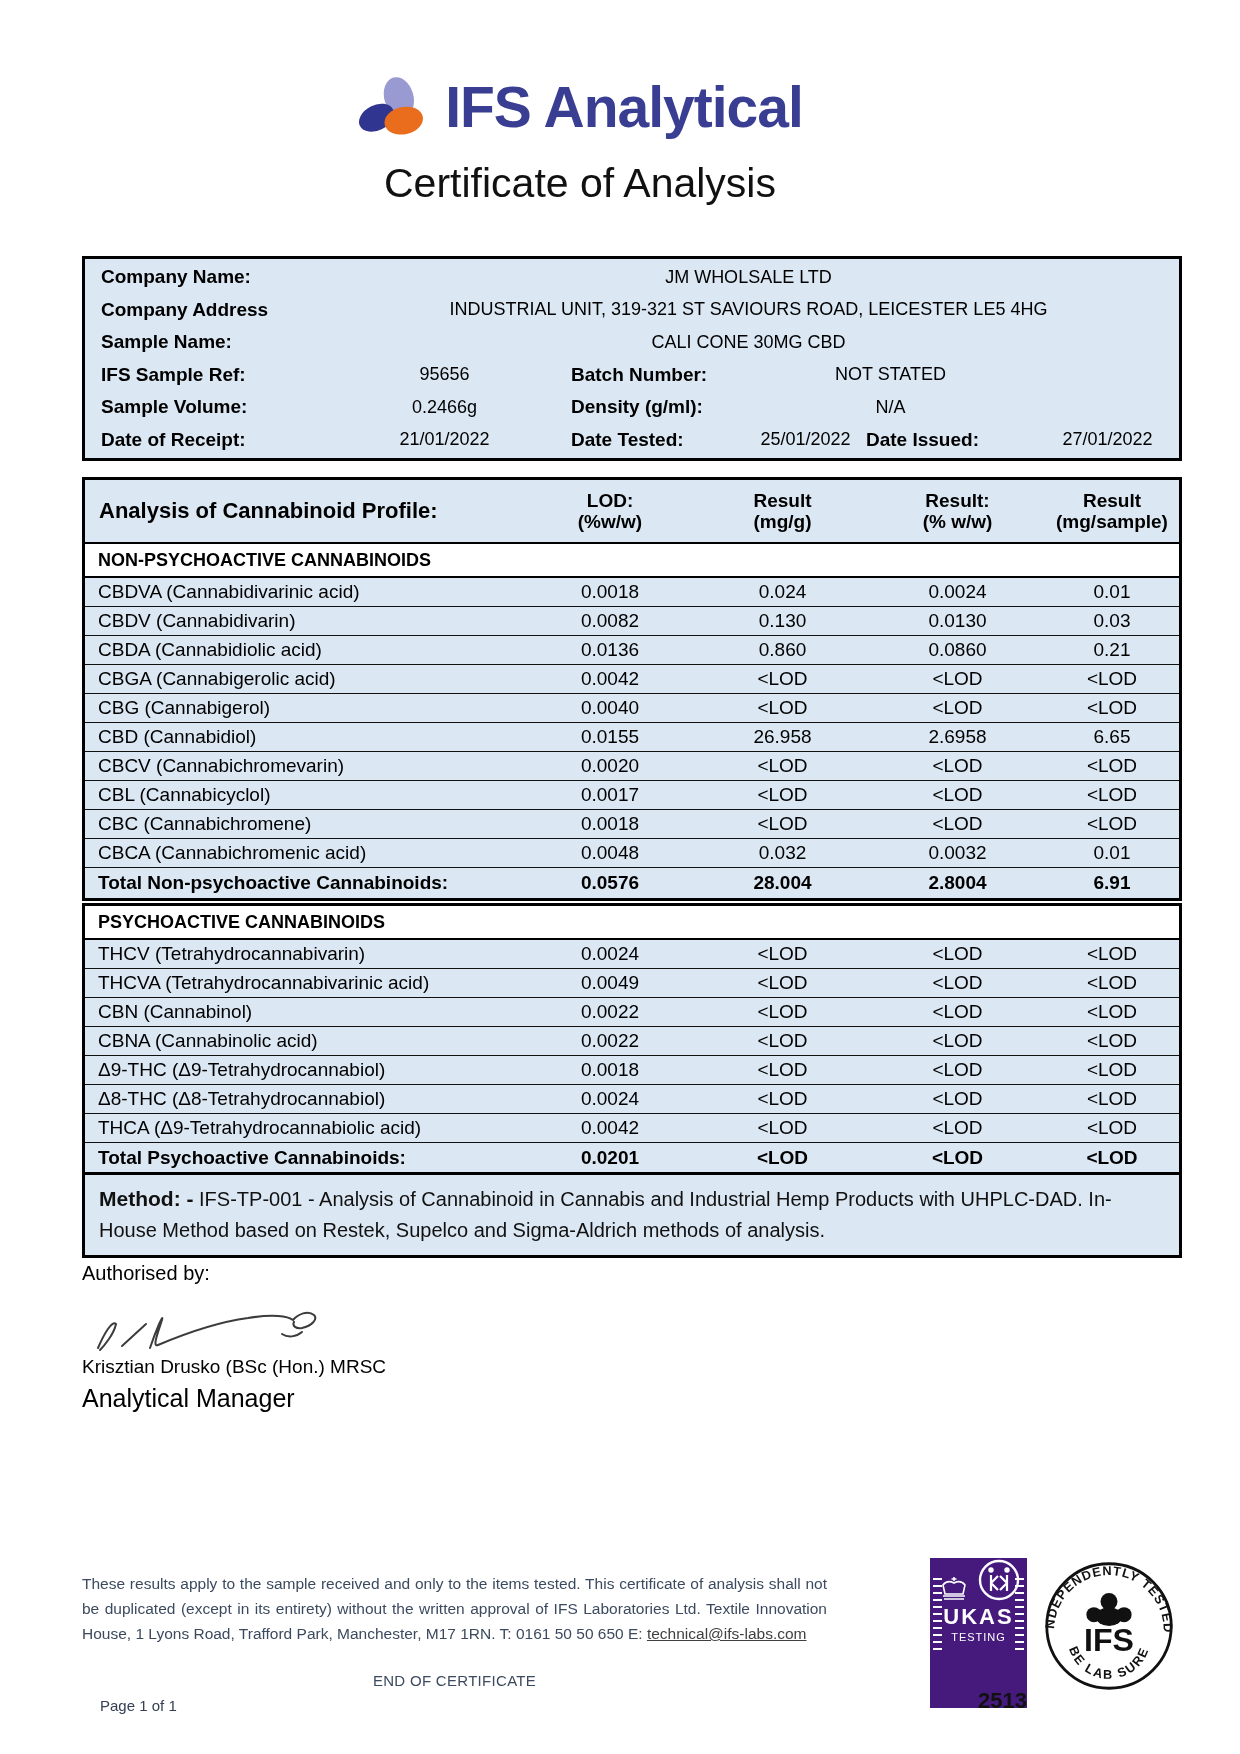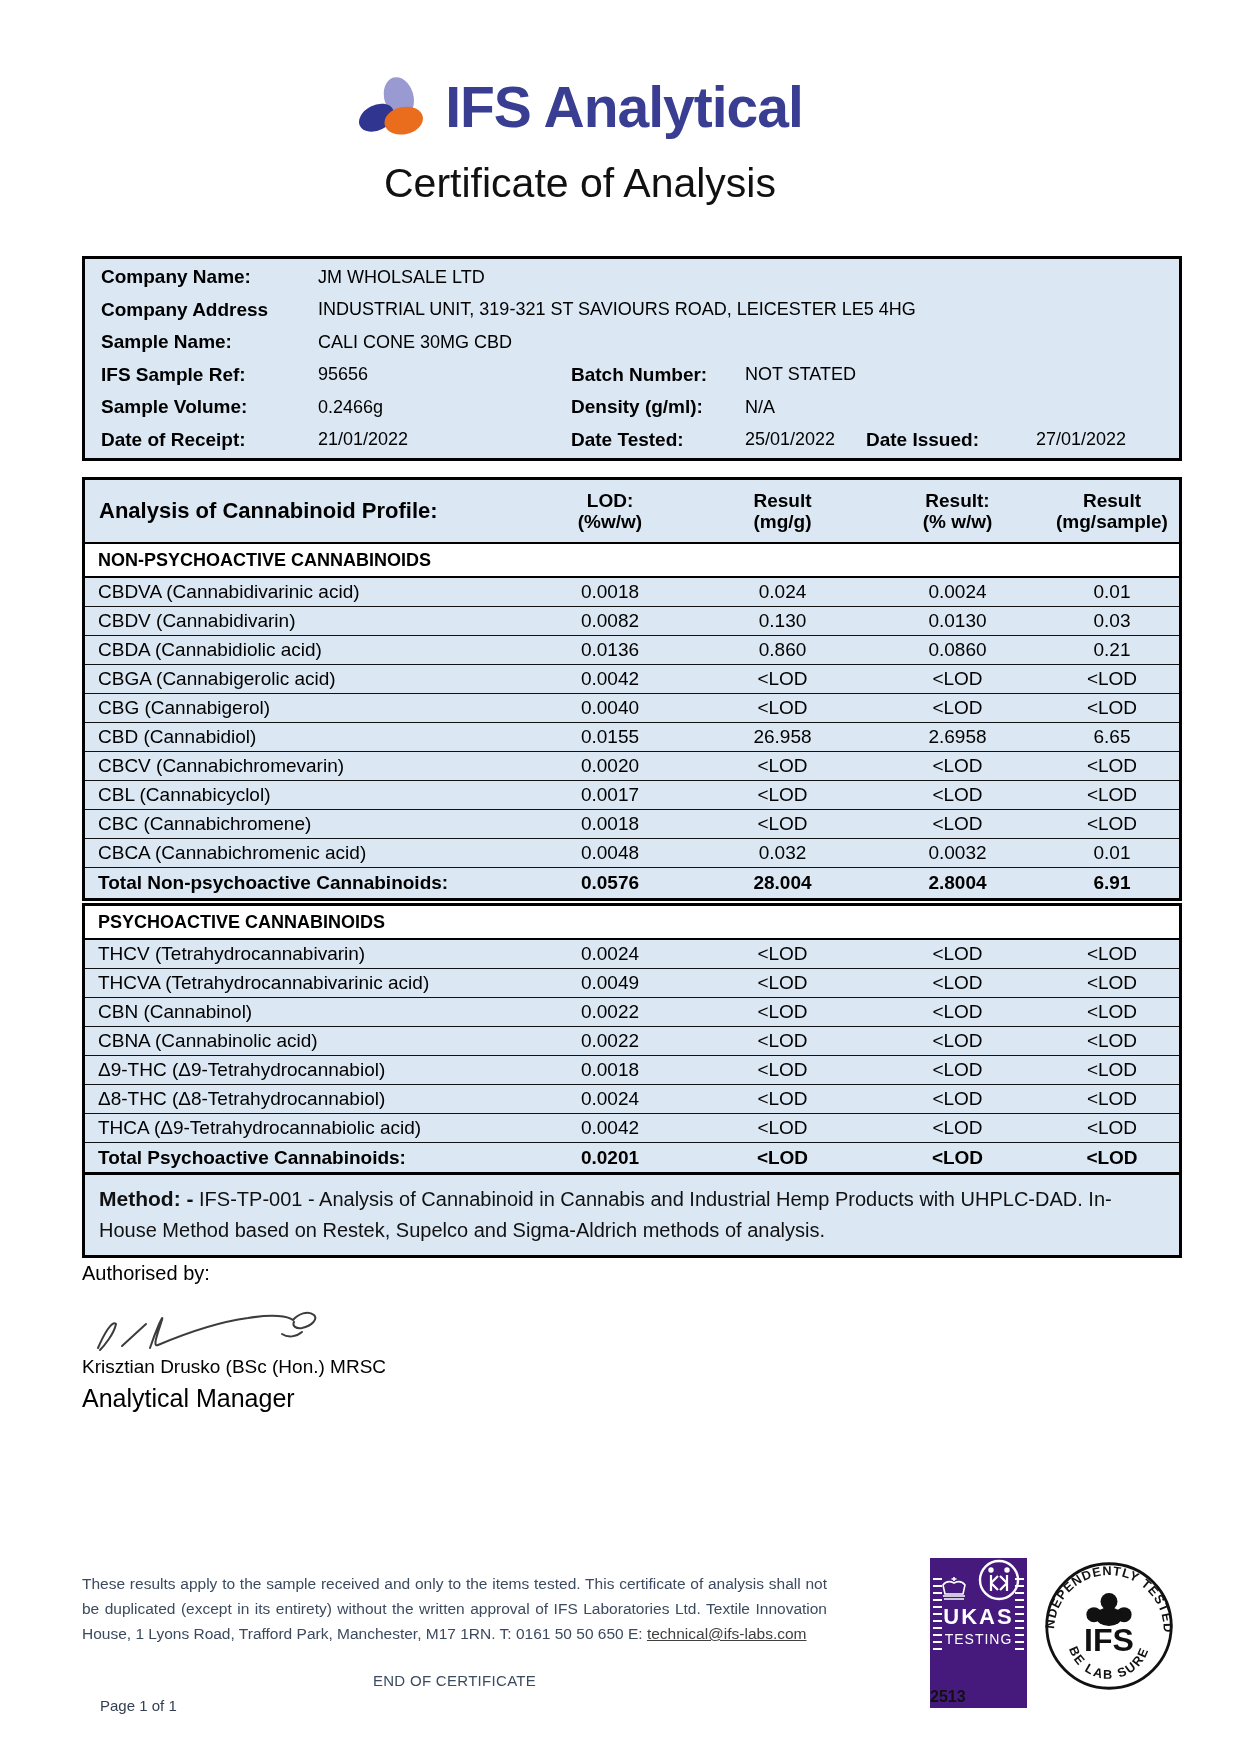--- a/index.html
+++ b/index.html
@@ -15,21 +15,21 @@
   .brand-text { font-size:57px; font-weight:bold; color:#393e92; letter-spacing:-1px; white-space:nowrap; }
   .doc-title { position:absolute; top:160px; left:0; width:1160px; text-align:center;
                font-size:41px; color:#111; }
 
   
   .itable { position:absolute; left:82px; top:256px; width:1100px; box-sizing:border-box;
             background:#dbe7f3; border:3px solid #000; padding:2px 0; }
   .irow { display:grid; grid-template-columns:233px 253px 174px 121px 170px 1fr;
           height:32.5px; align-items:center; white-space:nowrap; }
   .ilab { font-weight:bold; font-size:19px; padding-left:16px; }
-  .ival { font-size:18px; }
+  .ival { font-size:18px;text-align:center; }
   .span-rest { grid-column:2 / -1; }
   .span-two  { grid-column:4 / span 2; }
 
   
   .atable { position:absolute; left:82px; width:1100px; box-sizing:border-box;
             background:#dbe7f3; border:3px solid #000; }
   .t1 { top:477px; }
   .t2 { top:903px; }
   .ahead { display:grid; grid-template-columns:440px 170px 175px 175px 1fr;
            align-items:center; height:62px; border-bottom:2px solid #000; }
@@ -62,26 +62,26 @@
   .disclaimer a { color:#404040; }
   .end-cert { position:absolute; left:82px; top:1672px; width:745px; text-align:center;
               font-size:15px; color:#3c4a5f; letter-spacing:0.3px; }
   .page-num { position:absolute; left:100px; top:1697px; font-size:15px; color:#333f52; }
 
   .ukas-box { position:absolute; left:930px; top:1558px; width:97px; height:150px;
               background:#461a7d; color:#fff; text-align:center; }
   .ukas-crown { height:26px; padding-top:3px; }
   .ukas-circle { margin:0 auto; }
   .ukas-name { font-size:22px; font-weight:bold; letter-spacing:2px; line-height:22px; }
-  .ukas-sub { font-size:14px; letter-spacing:1px; margin-top:3px; }
+  .ukas-sub { font-size:11px; letter-spacing:1px; margin-top:3px; }
   .ukas-ticks-l, .ukas-ticks-r { position:absolute; top:20px; width:9px; height:72px;
      background:repeating-linear-gradient(to bottom, #ffffff 0 2px, transparent 2px 7px); }
   .ukas-ticks-l { left:3px; } .ukas-ticks-r { right:3px; }
-  .ukas-number { position:absolute; left:930px; top:1688px; width:97px; text-align:left;
-                 font-size:16px; font-weight:bold; color:#111; }
+  .ukas-number { position:absolute; left:930px; top:1688px; width:97px; text-align:right;
+                 font-size:22px; font-weight:bold; color:#111; }
 
   .stamp { position:absolute; left:1043px; top:1560px; width:132px; height:132px; }
 </style>
 </head>
 <body>
 
 <div class="page">
 
   <div class="logo-row">
     <span class="logo-inner">

